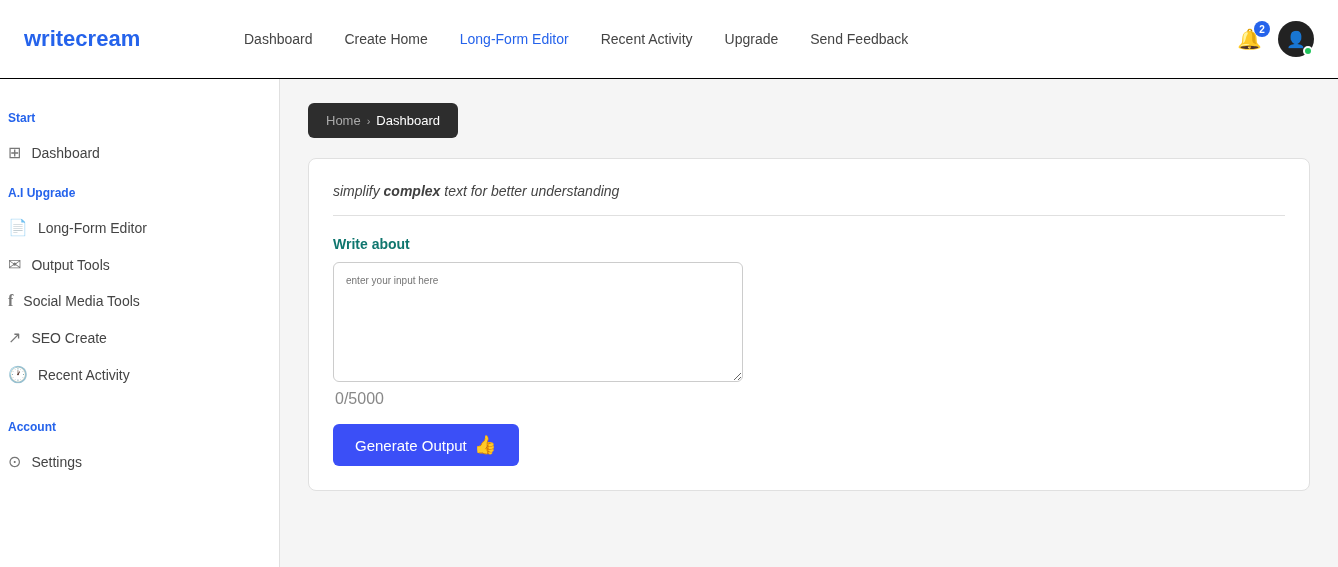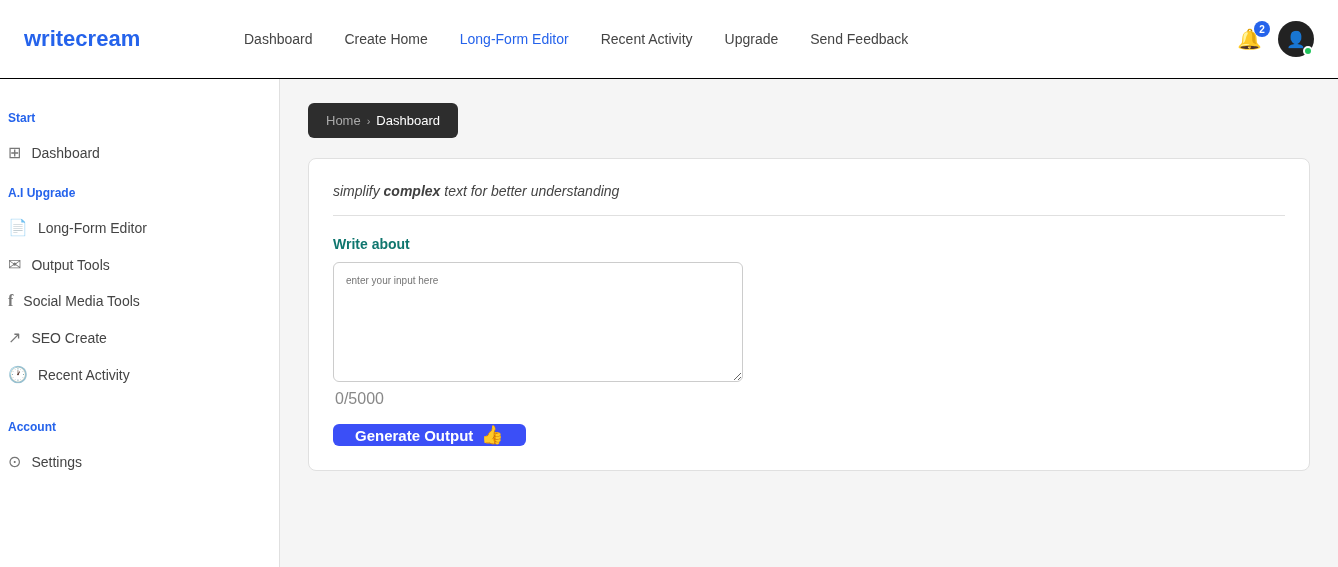--- a/index.html
+++ b/index.html
@@ -211,23 +211,23 @@
       color: #888;
       margin-top: 4px;
       margin-left: 2px;
     }
     .generate-btn {
       margin-top: 16px;
       background: #3b4ff7;
       color: #fff;
       border: none;
       border-radius: 6px;
-      padding: 0 22px;
+      padding: 10px 22px;
       font-size: 15px;
-      font-weight: 700;
+      font-weight: 400;
       cursor: pointer;
       display: flex;
       align-items: center;
       gap: 8px;
     }
     .thumbs-icon { font-size: 18px; }
   </style>
 </head>
 <body>
 

